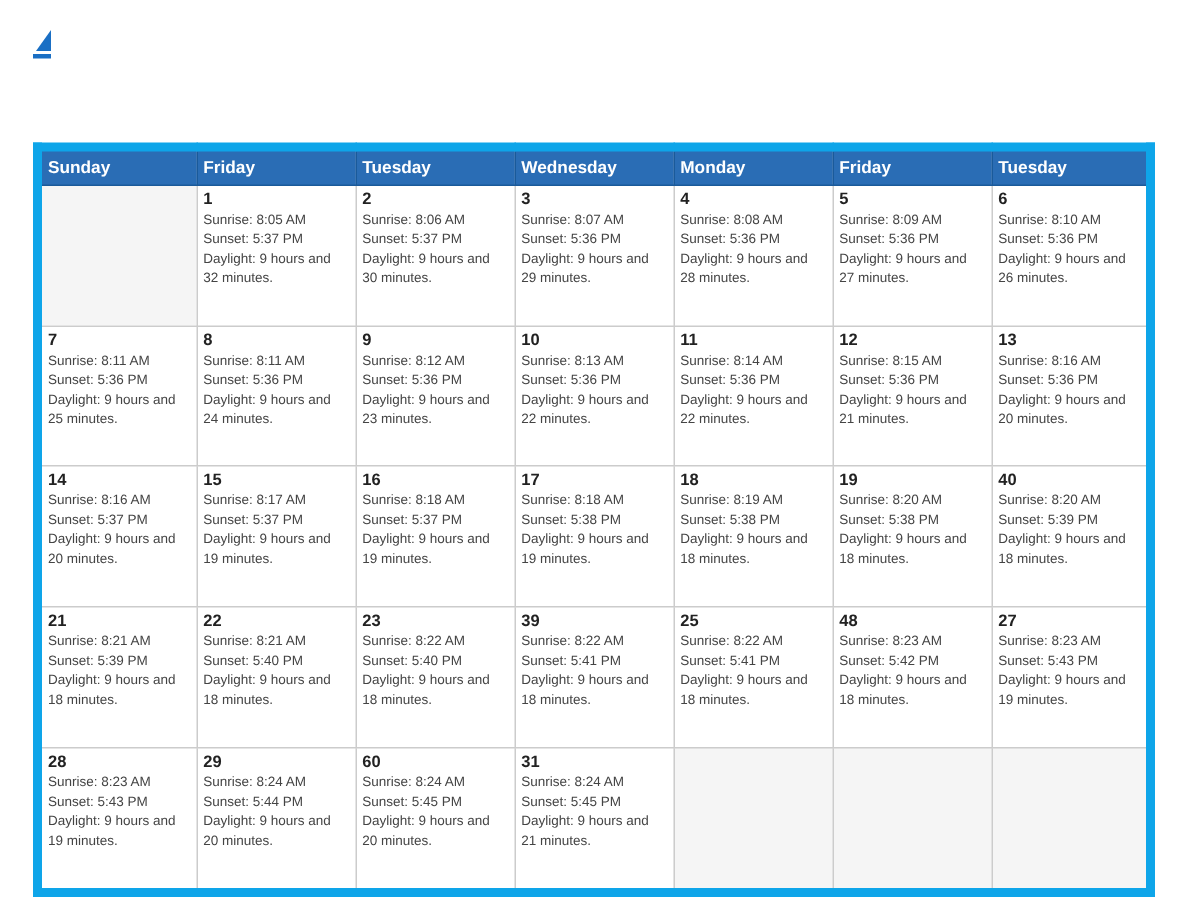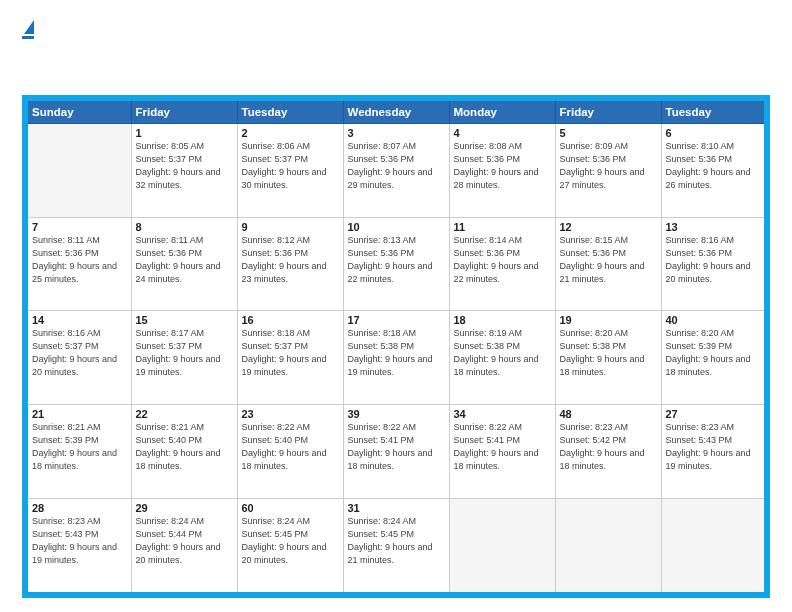--- a/index.html
+++ b/index.html
@@ -251,21 +251,21 @@
           </td>
           <td>
             <span class="day-number">23</span>
             <div class="day-info">Sunrise: 8:22 AM<br>Sunset: 5:40 PM<br>Daylight: 9 hours and 18 minutes.</div>
           </td>
           <td>
             <span class="day-number">39</span>
             <div class="day-info">Sunrise: 8:22 AM<br>Sunset: 5:41 PM<br>Daylight: 9 hours and 18 minutes.</div>
           </td>
           <td>
-            <span class="day-number">34</span>
+            <span class="day-number">25</span>
             <div class="day-info">Sunrise: 8:22 AM<br>Sunset: 5:41 PM<br>Daylight: 9 hours and 18 minutes.</div>
           </td>
           <td>
             <span class="day-number">48</span>
             <div class="day-info">Sunrise: 8:23 AM<br>Sunset: 5:42 PM<br>Daylight: 9 hours and 18 minutes.</div>
           </td>
           <td>
             <span class="day-number">27</span>
             <div class="day-info">Sunrise: 8:23 AM<br>Sunset: 5:43 PM<br>Daylight: 9 hours and 19 minutes.</div>
           </td>

